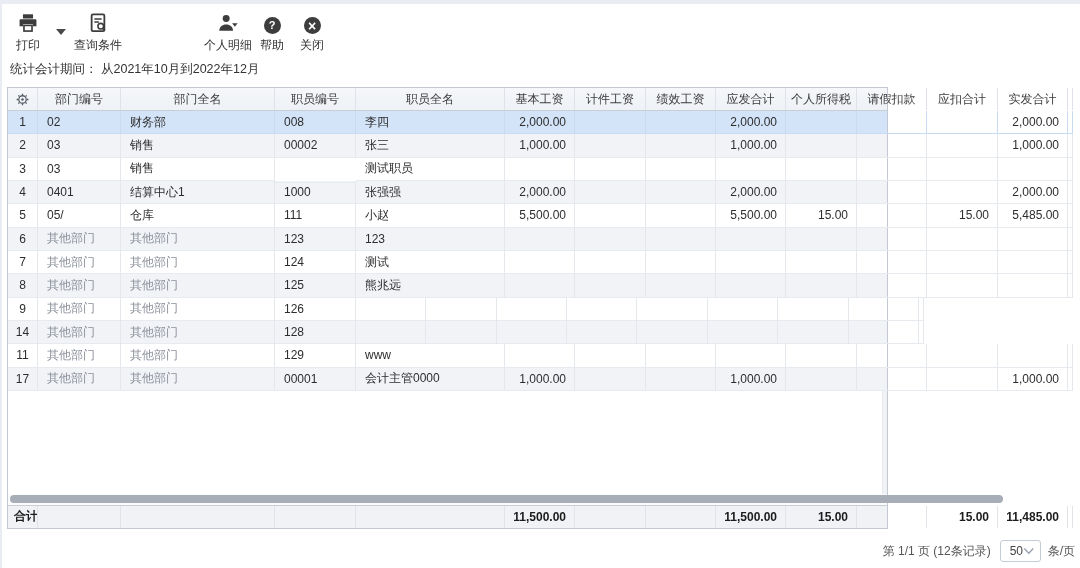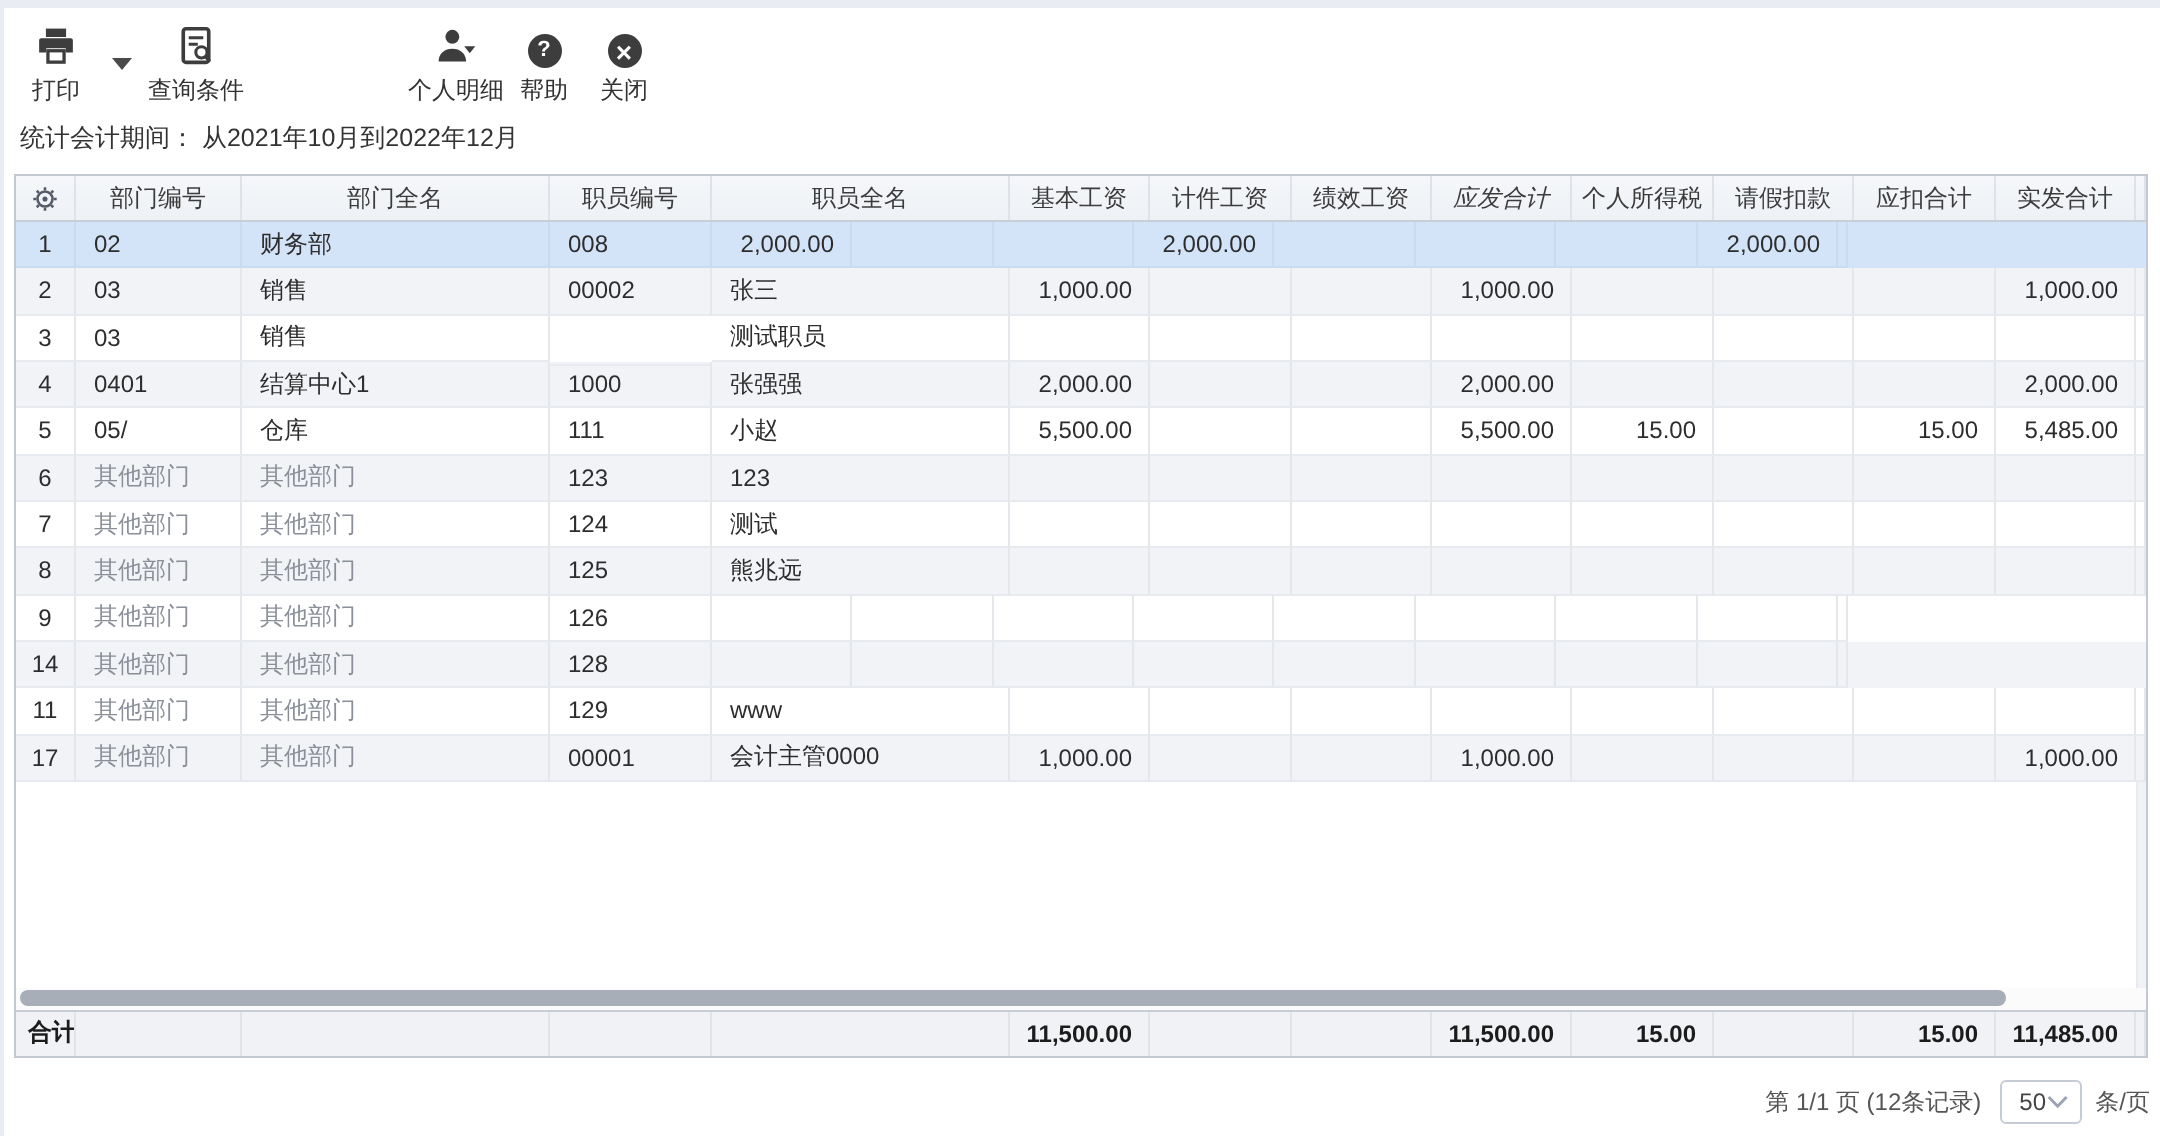--- a/index.html
+++ b/index.html
@@ -12,21 +12,21 @@
   .tb-item { position:absolute; top:4px; display:flex; flex-direction:column; align-items:center; cursor:pointer; }
   .tb-icon { height:22px; display:flex; align-items:flex-end; justify-content:center; }
   .tb-label { font-size:12px; color:#333; margin-top:3px; white-space:nowrap; }
   .tb-caret { position:absolute; left:56px; top:21px; width:0; height:0; border-left:5px solid transparent; border-right:5px solid transparent; border-top:6px solid #4a4a4a; }
   .round-ic { width:17px; height:17px; border-radius:50%; background:#3d3d3d; color:#fff; display:flex; align-items:center; justify-content:center; font-size:11px; font-weight:bold; line-height:1; }
 
   
   .period { position:absolute; left:10px; top:61px; font-size:12.5px; color:#333; }
 
   
-  .grid { position:absolute; left:7px; top:87px; width:1067px; border:1px solid #c3c8d2; background:#fff; }
+  .grid { position:absolute; left:7px; top:87px; width:881px; border:1px solid #c3c8d2; background:#fff; }
   .row { display:flex; }
   .cell { flex:none; border-right:1px solid #e4e7ec; font-size:12px; color:#2d2d2d; display:flex; align-items:center; overflow:hidden; white-space:nowrap; }
   .cell.l { padding-left:9px; justify-content:flex-start; }
   .cell.r { padding-right:8px; justify-content:flex-end; }
   .cell.c { justify-content:center; }
   .hdr { background:linear-gradient(#f5f7fa,#eef1f5); border-bottom:1px solid #c9ced6; height:23px; }
   .hdr .cell { color:#3c3c3c; border-right:1px solid #dfe2e8; }
   .body-row { height:23.33px; }
   .body-row.even { background:#f1f3f7; }
   .body-row.odd  { background:#ffffff; }
@@ -113,32 +113,33 @@
           <circle cx="10" cy="10" r="1.7" fill="#555b66"></circle>
         </svg>
       </div>
       <div class="cell c" style="width: 83px;">部门编号</div>
       <div class="cell c" style="width: 154px;">部门全名</div>
       <div class="cell c" style="width: 81px;">职员编号</div>
       <div class="cell c" style="width: 149px;">职员全名</div>
       <div class="cell c" style="width: 70px;">基本工资</div>
       <div class="cell c" style="width: 71px;">计件工资</div>
       <div class="cell c" style="width: 70px;">绩效工资</div>
-      <div class="cell c" style="width: 70px; font-style: italic;">应发合计</div>
+      <div class="cell c" style="width: 70px;">应发合计</div>
       <div class="cell c" style="width: 71px; text-align: right;">个人所得税</div>
       <div class="cell c" style="width: 70px;">请假扣款</div>
       <div class="cell c" style="width: 71px;">应扣合计</div>
       <div class="cell c" style="width: 70px;">实发合计</div>
       <div class="cell c" style="width: 5px;"></div>
     </div>
     <div class="row body-row selected">
       <div class="cell c" style="width: 30px;">1</div>
       <div class="cell l" style="width: 83px;">02</div>
       <div class="cell l" style="width: 154px;">财务部</div>
       <div class="cell l" style="width: 81px;">008</div>
+      <div class="cell l" style="width: 149px;">李四</div>
       <div class="cell r" style="width: 70px;">2,000.00</div>
       <div class="cell r" style="width: 71px;"></div>
       <div class="cell r" style="width: 70px;"></div>
       <div class="cell r" style="width: 70px;">2,000.00</div>
       <div class="cell r" style="width: 71px;"></div>
       <div class="cell r" style="width: 70px;"></div>
       <div class="cell r" style="width: 71px;"></div>
       <div class="cell r" style="width: 70px;">2,000.00</div>
       <div class="cell c" style="width: 5px;"></div>
     </div>

